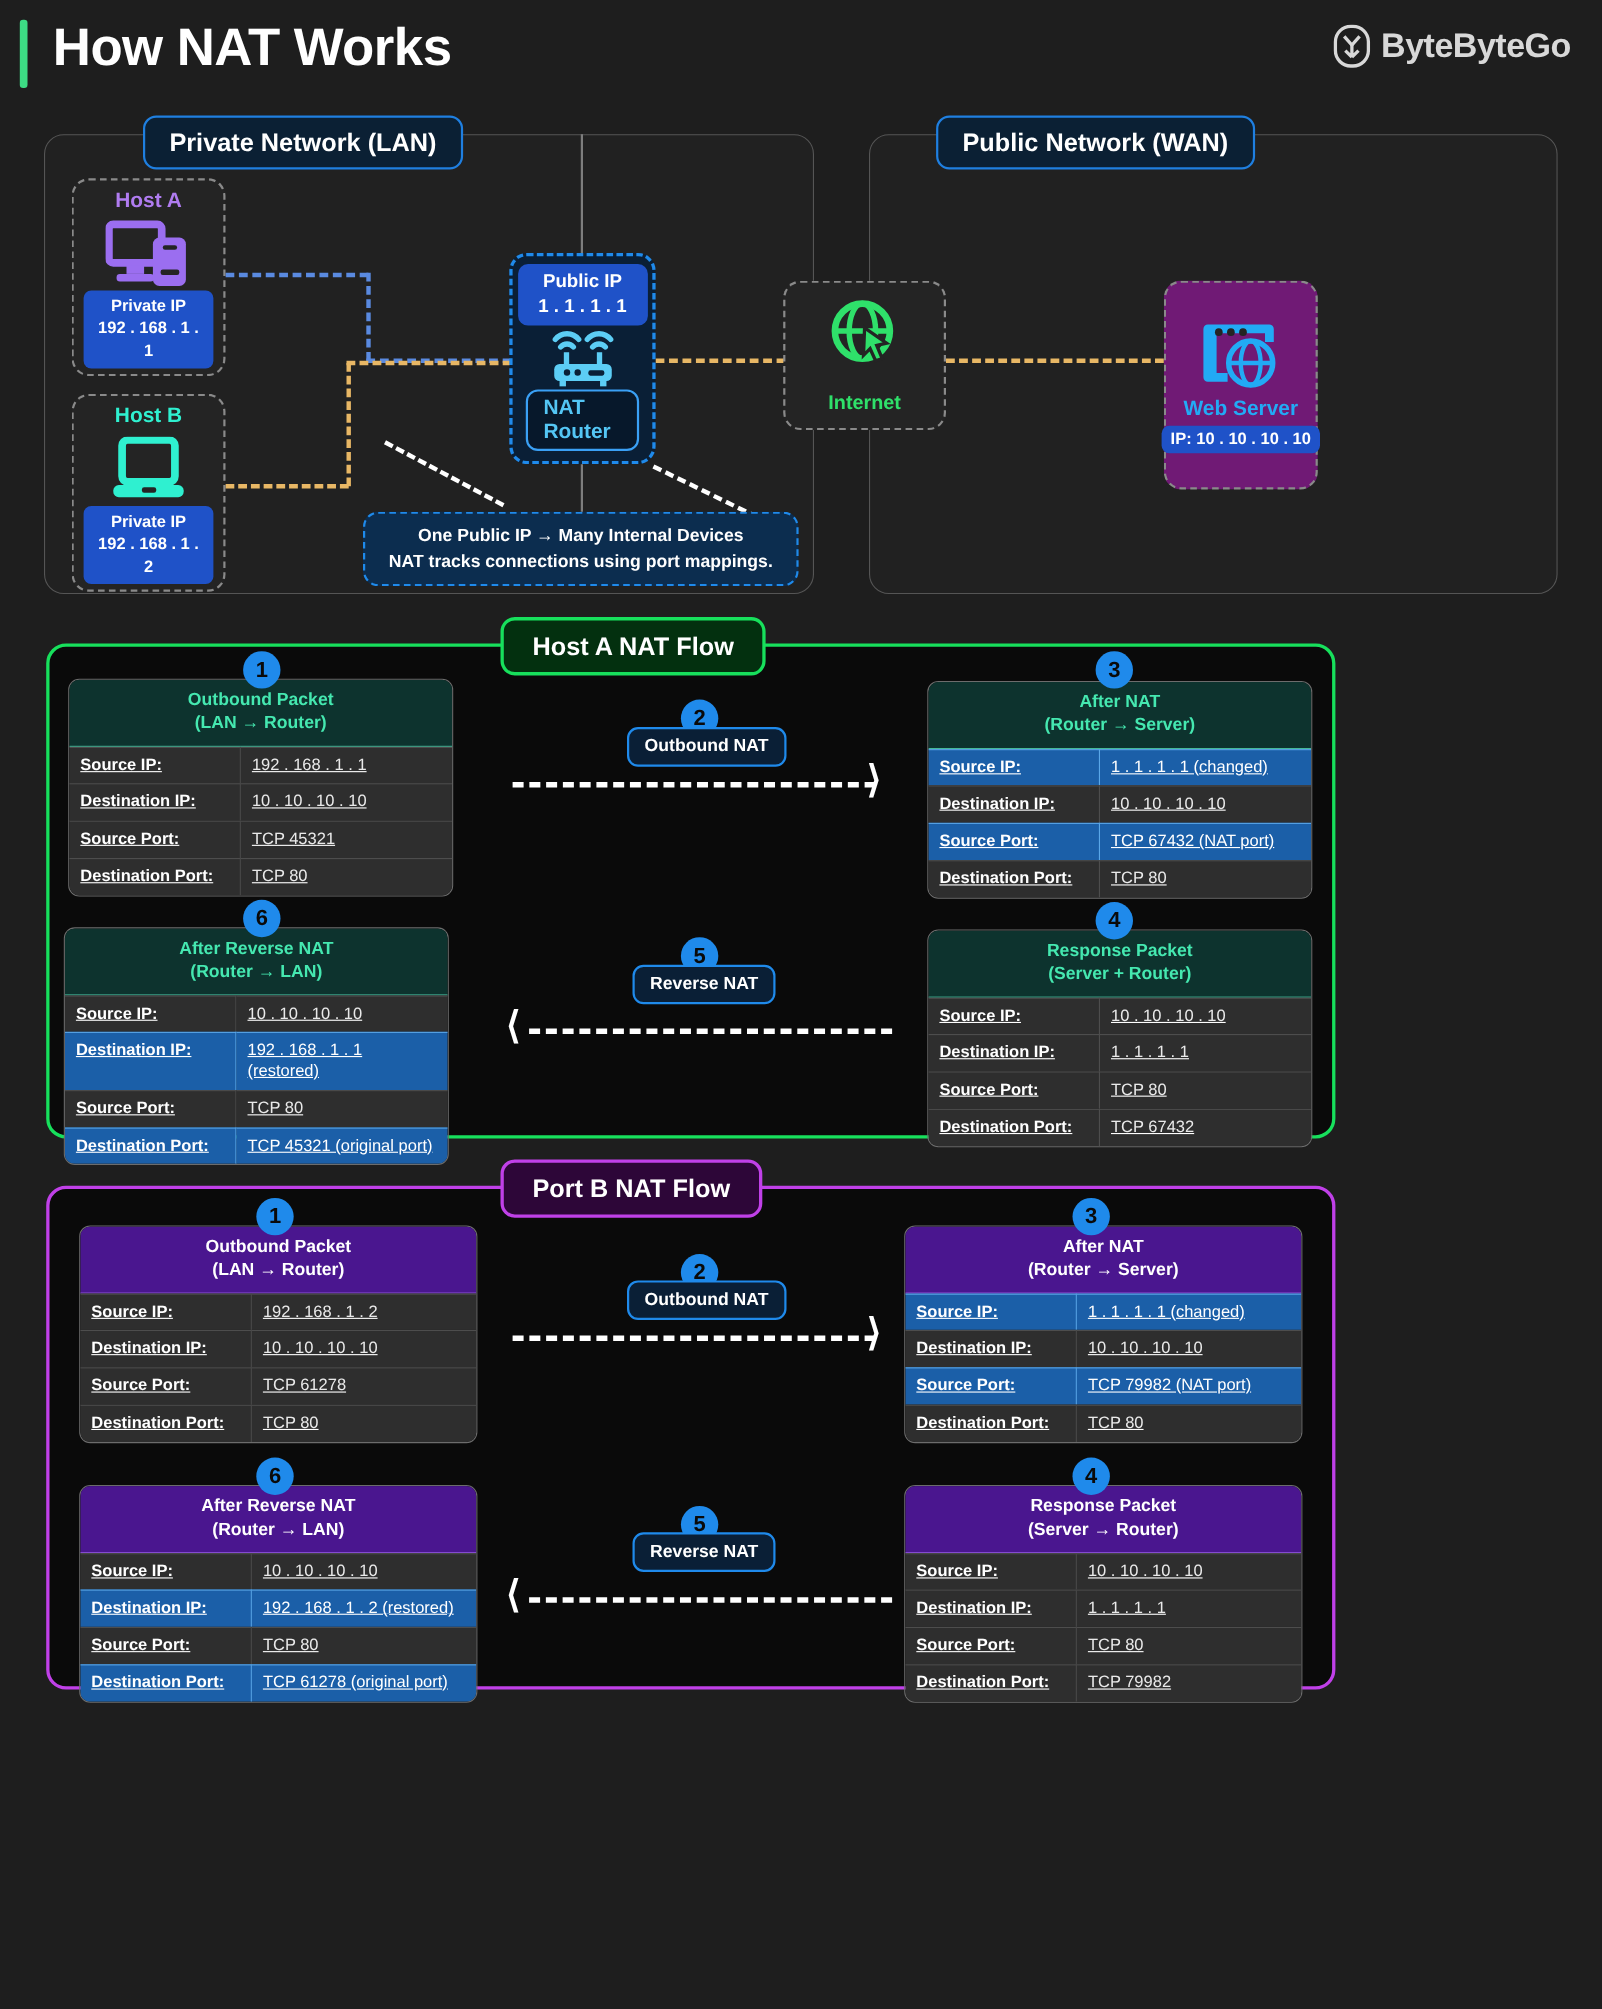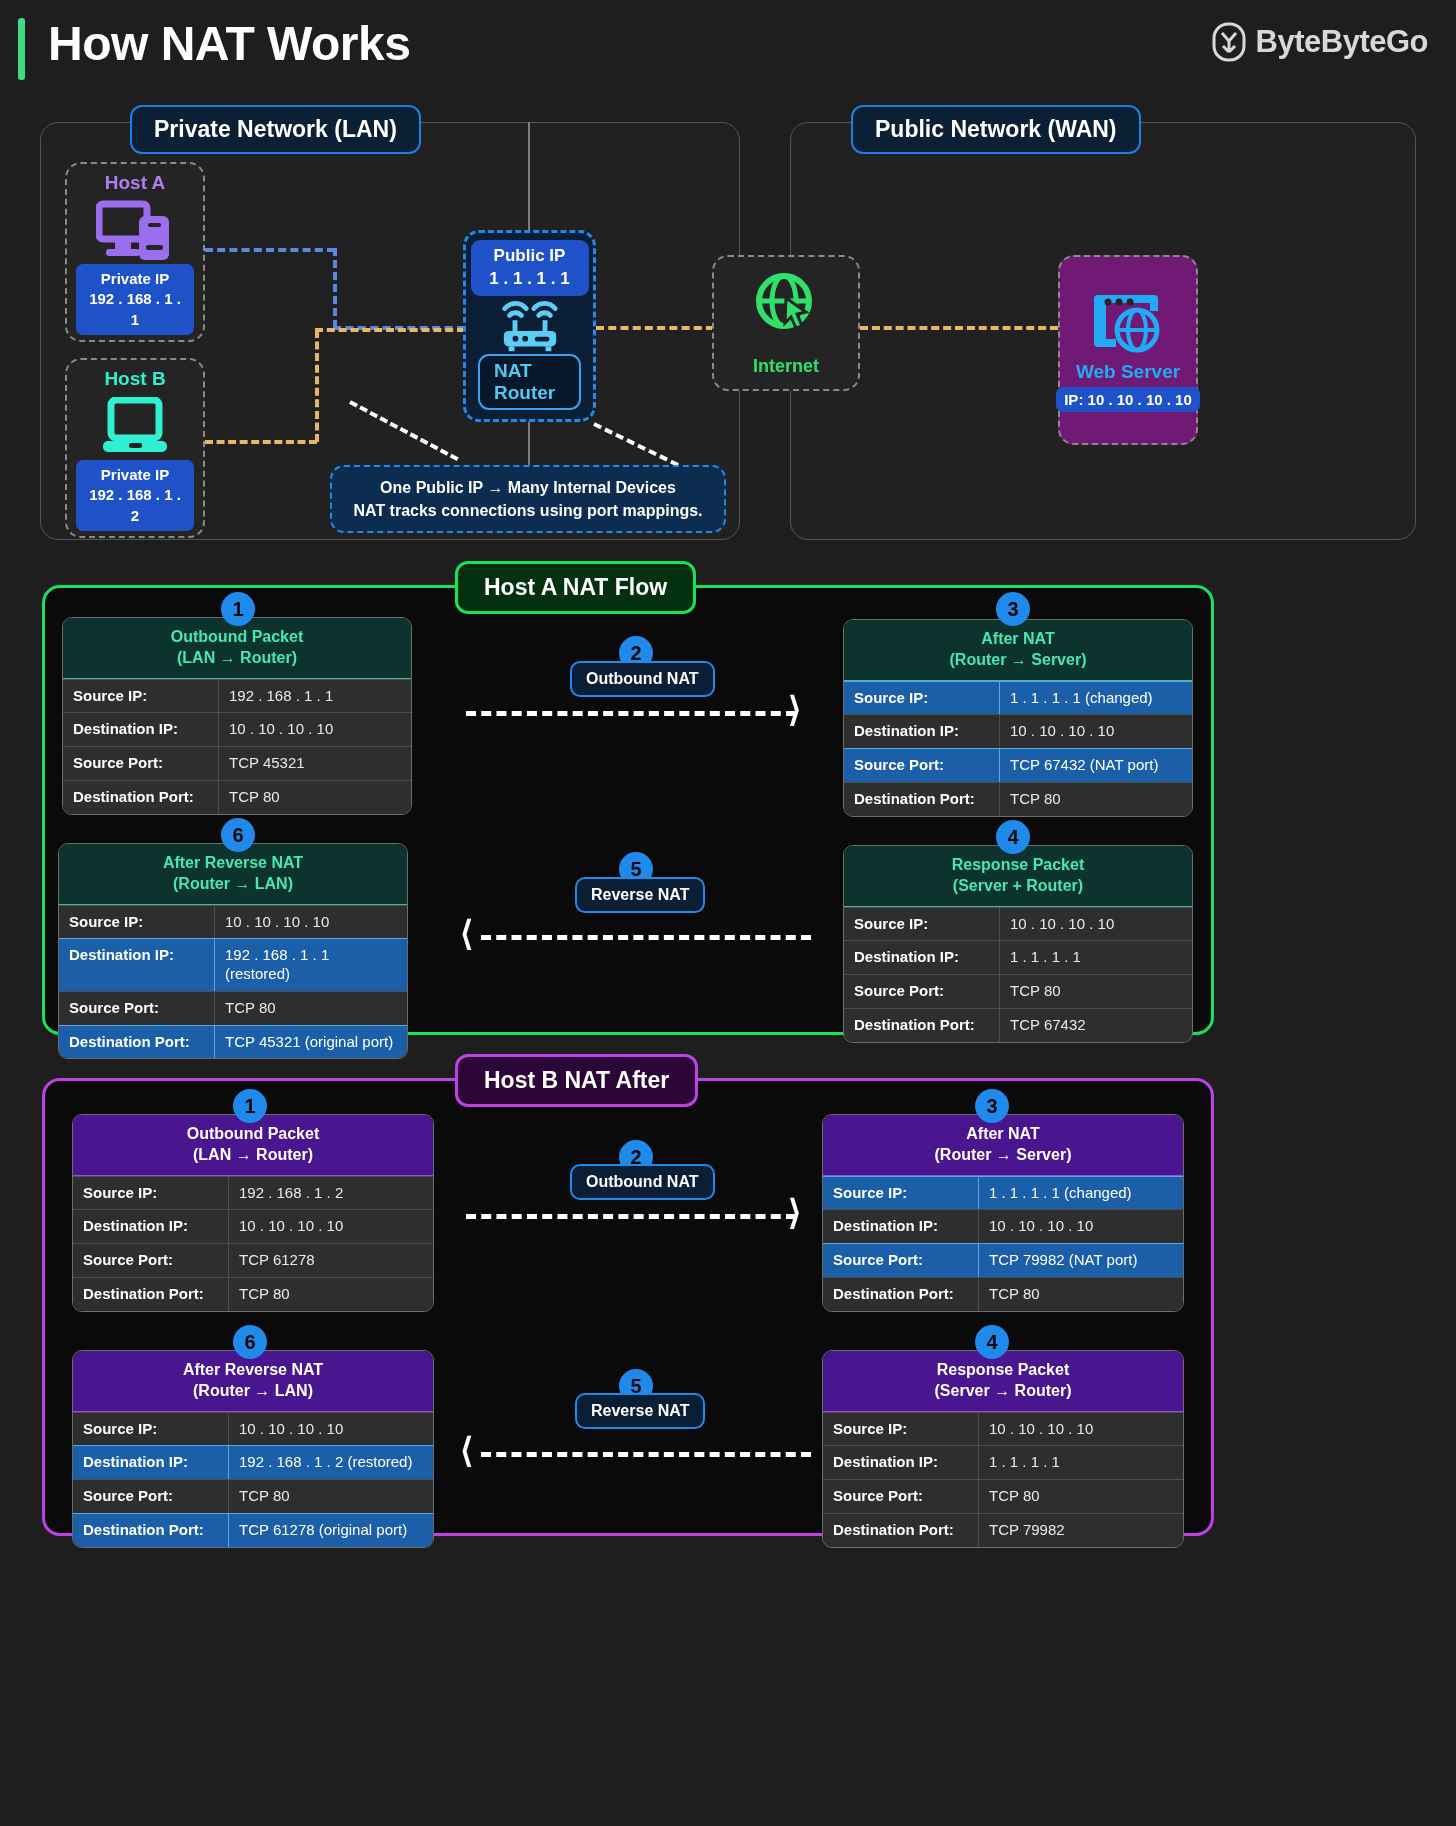--- a/index.html
+++ b/index.html
@@ -88,21 +88,21 @@
   #flow-a-title { left:455px; top:561px; background:#03300f; border:3px solid #17e05c; }
   #flow-b-title { left:455px; top:1054px; background:#2d0638; border:3px solid #c040e8; }
 
   
   .ptable { position:absolute; border-radius:10px; overflow:hidden; z-index:7;
             border:1.5px solid #6c6c6c; }
   .ptable .thead { text-align:center; font-size:16px; font-weight:bold; line-height:1.3;
                    padding:9px 6px; }
   .ta .thead { background:#0d332e; color:#45e8b0; border-bottom:1.5px solid #44b89a; }
   .tb .thead { background:#4a168f; color:#ffffff; border-bottom:1.5px solid #8b52d6; }
-  .prow { display:flex; width:100%; }
+  .prow { display:flex; width:100%;text-decoration:underline; }
   .prow > div { padding:7px 10px; font-size:15px; line-height:1.25;
                 border-top:1px solid #4d4d4d; }
   .pk { width:156px; font-weight:bold; background:#2e2e2e; color:#fff;
         border-right:1px solid #4d4d4d; }
   .pv { flex:1; background:#2e2e2e; color:#eaeaea; }
   .prow.hl .pk { background:#1b5fa8; border-right:1px solid #5aa7e8; }
   .prow.hl .pv { background:#1b5fa8; color:#fff; }
   .prow.hl > div { border-top:1px solid #5aa7e8; }
 
   .step-badge { position:absolute; width:34px; height:34px; border-radius:50%;
@@ -344,21 +344,21 @@
 <div class="mid-label" style="left:570px; top:661px;">Outbound NAT</div>
 <div class="flow-arrow" style="left:466px; top:711px; width:330px;"></div>
 <div class="arrowhead" style="left:788px; top:692px;">⟩</div>
 
 <div class="step-badge" style="left:619px; top:852px;">5</div>
 <div class="mid-label" style="left:575px; top:877px;">Reverse NAT</div>
 <div class="flow-arrow" style="left:481px; top:935px; width:330px;"></div>
 <div class="arrowhead" style="left:460px; top:916px;">⟨</div>
 
 <div class="flow-section tall" id="flow-b"></div>
-<div class="flow-title" id="flow-b-title">Host B NAT After</div>
+<div class="flow-title" id="flow-b-title">Port B NAT Flow</div>
 
 <div class="step-badge" style="left:233px; top:1089px;">1</div>
 <div class="ptable tb" id="tb-1" style="left:72px; top:1114px; width:362px;">
     <div class="thead">
       <div>Outbound Packet</div>
       <div>(LAN → Router)</div>
     </div>
     <div class="prow">
       <div class="pk">Source IP:</div>
       <div class="pv">192 . 168 . 1 . 2</div>

